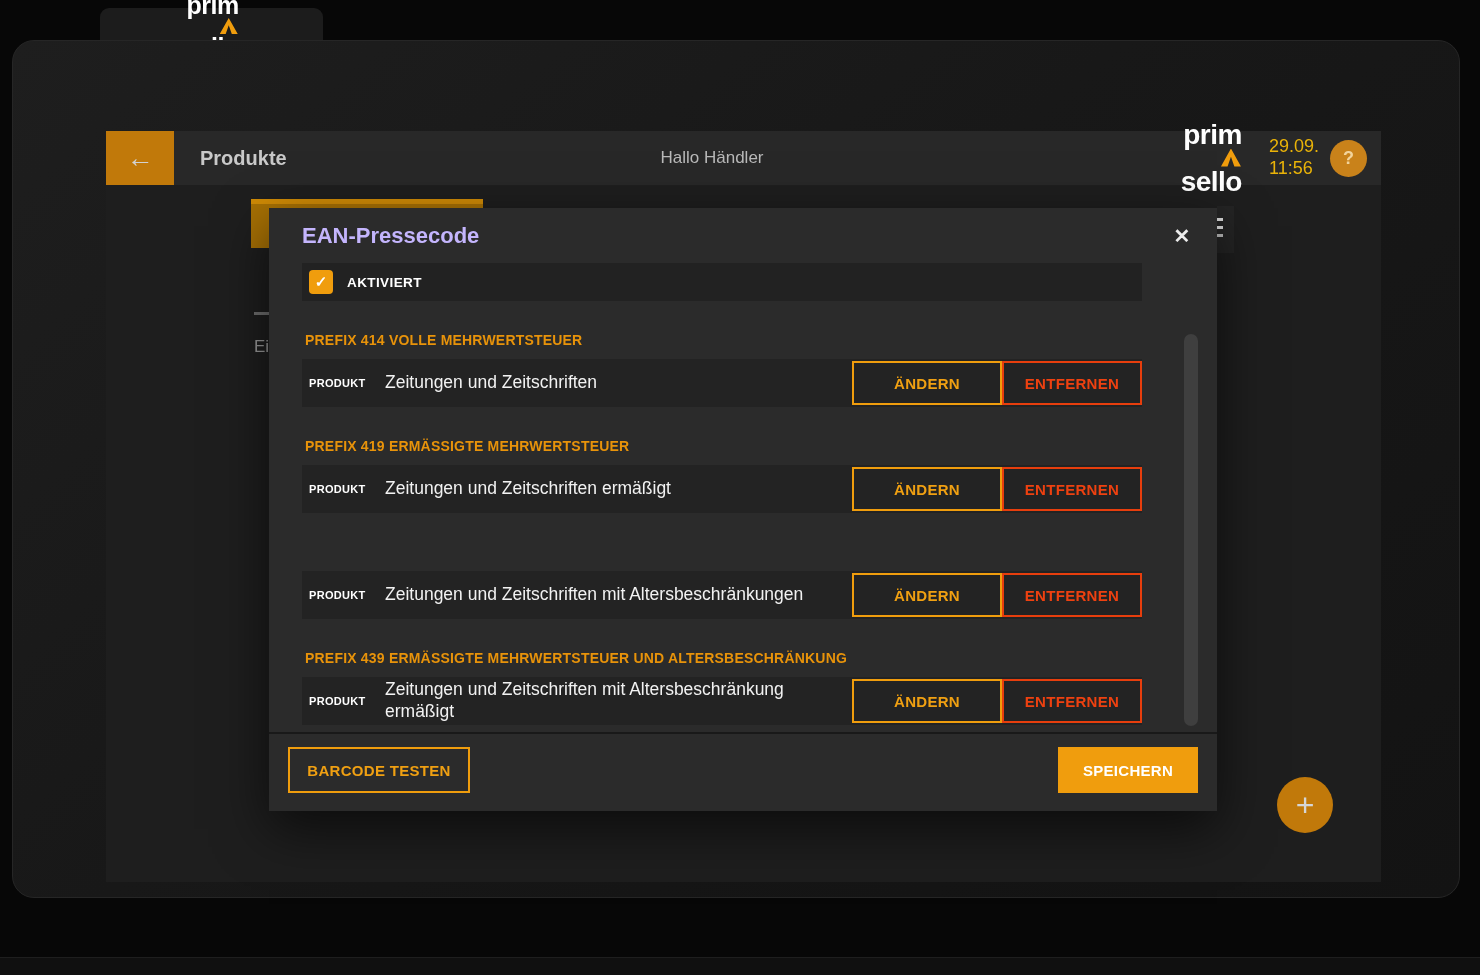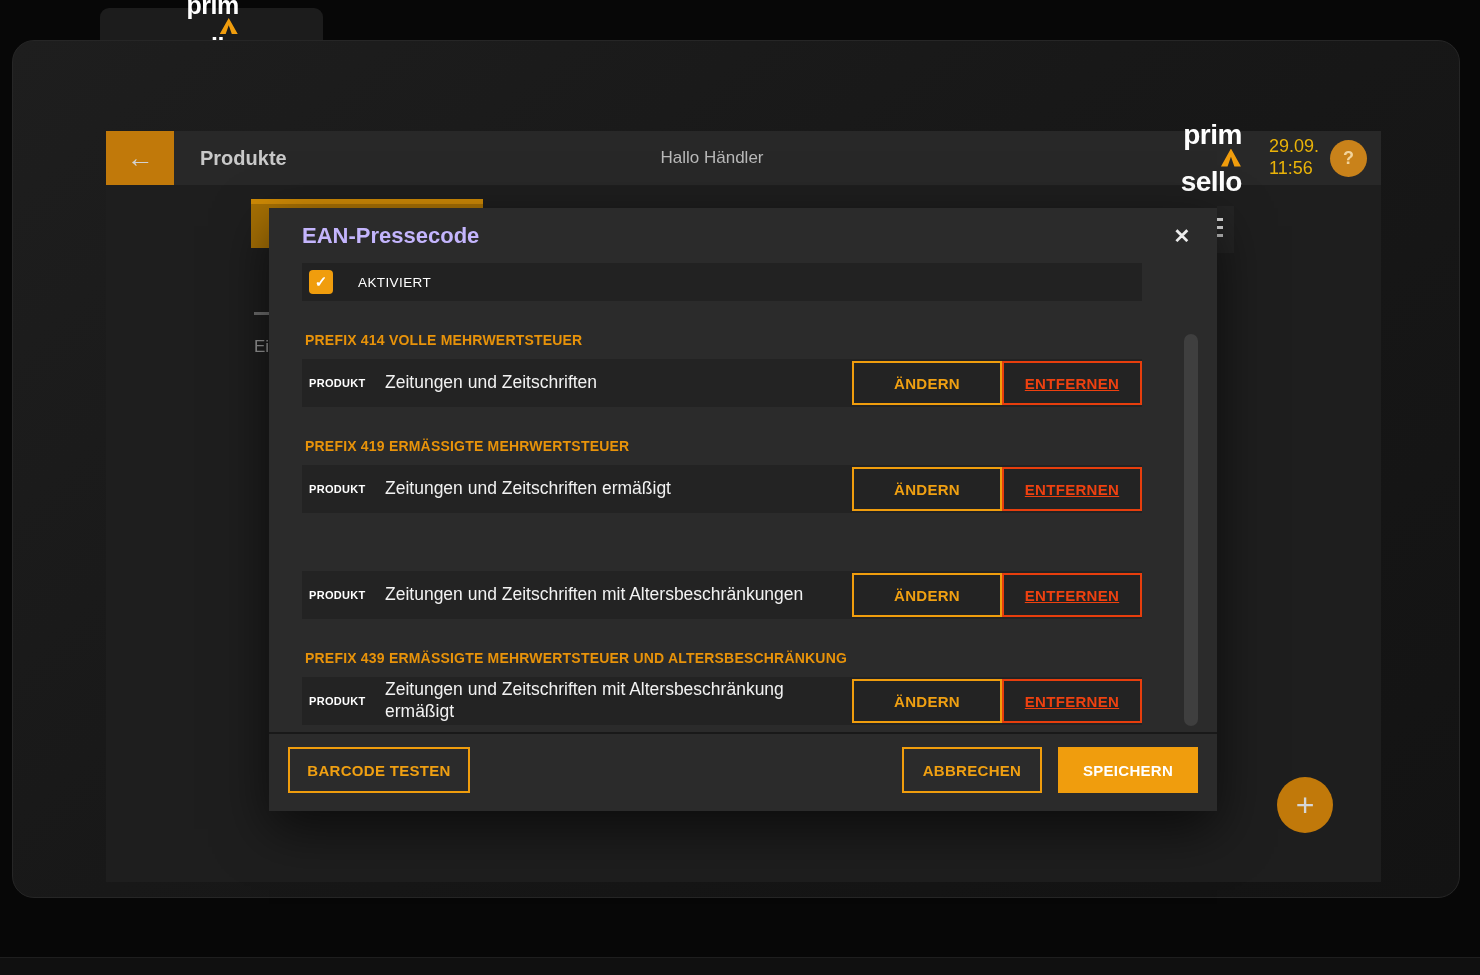--- a/index.html
+++ b/index.html
@@ -67,37 +67,37 @@
     font-weight:700; color:#c4b5fd; }
   .modal-close { position:absolute; right:20px; top:13px; width:30px; height:30px;
     color:#ececec; font-size:20px; font-weight:700; display:flex;
     align-items:center; justify-content:center; cursor:pointer; }
 
   .checkbox-row { position:absolute; left:33px; top:55px; width:840px; height:38px;
     background:#222222; display:flex; align-items:center; padding-left:7px; }
   .checkbox { width:24px; height:24px; border-radius:4px; background:#f09d0d;
     color:#fff; font-size:15px; font-weight:700; display:flex; align-items:center;
     justify-content:center; cursor:pointer; }
-  .checkbox-label { margin-left:25px; font-size:13.5px; font-weight:400;
+  .checkbox-label { margin-left:14px; font-size:13.5px; font-weight:700;
     color:#ffffff; letter-spacing:.4px; }
 
   .section-label { position:absolute; left:36px; font-size:14px; font-weight:700;
     color:#e8930a; letter-spacing:.2px; }
   .product-row { position:absolute; left:33px; width:840px; height:48px;
     background:#232323; display:flex; align-items:center; padding-left:7px; }
   .produkt-key { flex:none; width:68px; font-size:11px; font-weight:700;
     color:#ffffff; letter-spacing:.3px; }
   .produkt-val { margin-left:8px; font-size:17.5px; color:#f2f2f2;
     max-width:440px; line-height:1.25; }
 
   .btn { position:absolute; display:flex; align-items:center; justify-content:center;
     font-size:15px; font-weight:700; letter-spacing:.3px; background:transparent;
     cursor:pointer; }
   .btn-accent { border:2px solid #f09d0d; color:#f0a012; }
-  .btn-danger { border:2px solid #e73e0d; color:#ee4110;text-decoration:underline; }
+  .btn-danger { border:2px solid #e73e0d; color:#ee4110; }
   .btn-filled { background:#f09d0d; color:#ffffff; border:none; }
 
   .row-btn-change { width:150px; height:44px; }
   .row-btn-remove { width:140px; height:44px; }
   .pos-change { left:583px; }
   .pos-remove { left:733px; }
 
   .footer-divider { position:absolute; left:0; top:524px; width:948px; height:2px;
     background:#191919; }
   .btn-test    { left:19px;  top:539px; width:182px; height:46px; }
@@ -197,21 +197,20 @@
       <div class="section-label" style="top:442px;">PREFIX 439 ERMÄSSIGTE MEHRWERTSTEUER UND ALTERSBESCHRÄNKUNG</div>
       <div class="product-row" style="top:469px;">
         <div class="produkt-key">PRODUKT</div>
         <div class="produkt-val">Zeitungen und Zeitschriften mit Altersbeschränkung ermäßigt</div>
       </div>
       <div class="btn btn-accent row-btn-change pos-change" style="top:471px;">ÄNDERN</div>
       <div class="btn btn-danger row-btn-remove pos-remove" style="top:471px;">ENTFERNEN</div>
 
       <div class="footer-divider"></div>
       <div class="btn btn-accent btn-test">BARCODE TESTEN</div>
-      <div class="btn btn-accent btn-cancel">ABBRECHEN</div>
       <div class="btn btn-filled btn-save">SPEICHERN</div>
 
       <div class="scrollbar-thumb"></div>
     </div>
 
     <div class="fab" style="left:1264px; top:736px;">
       <span>+</span>
     </div>
 
   </div>

